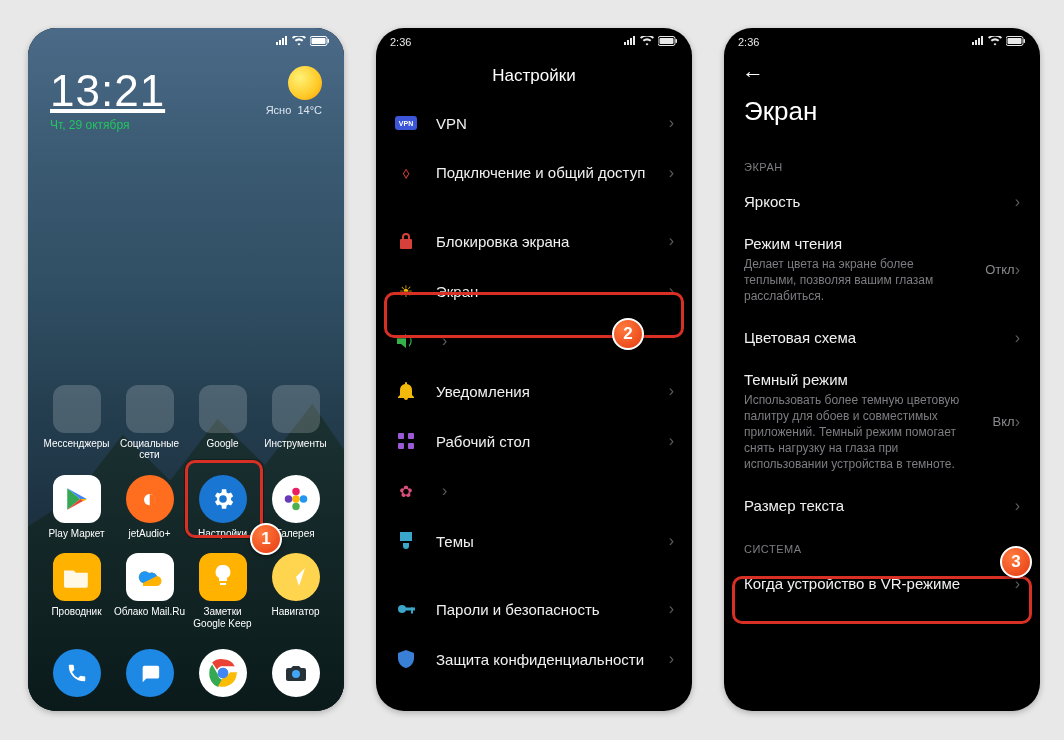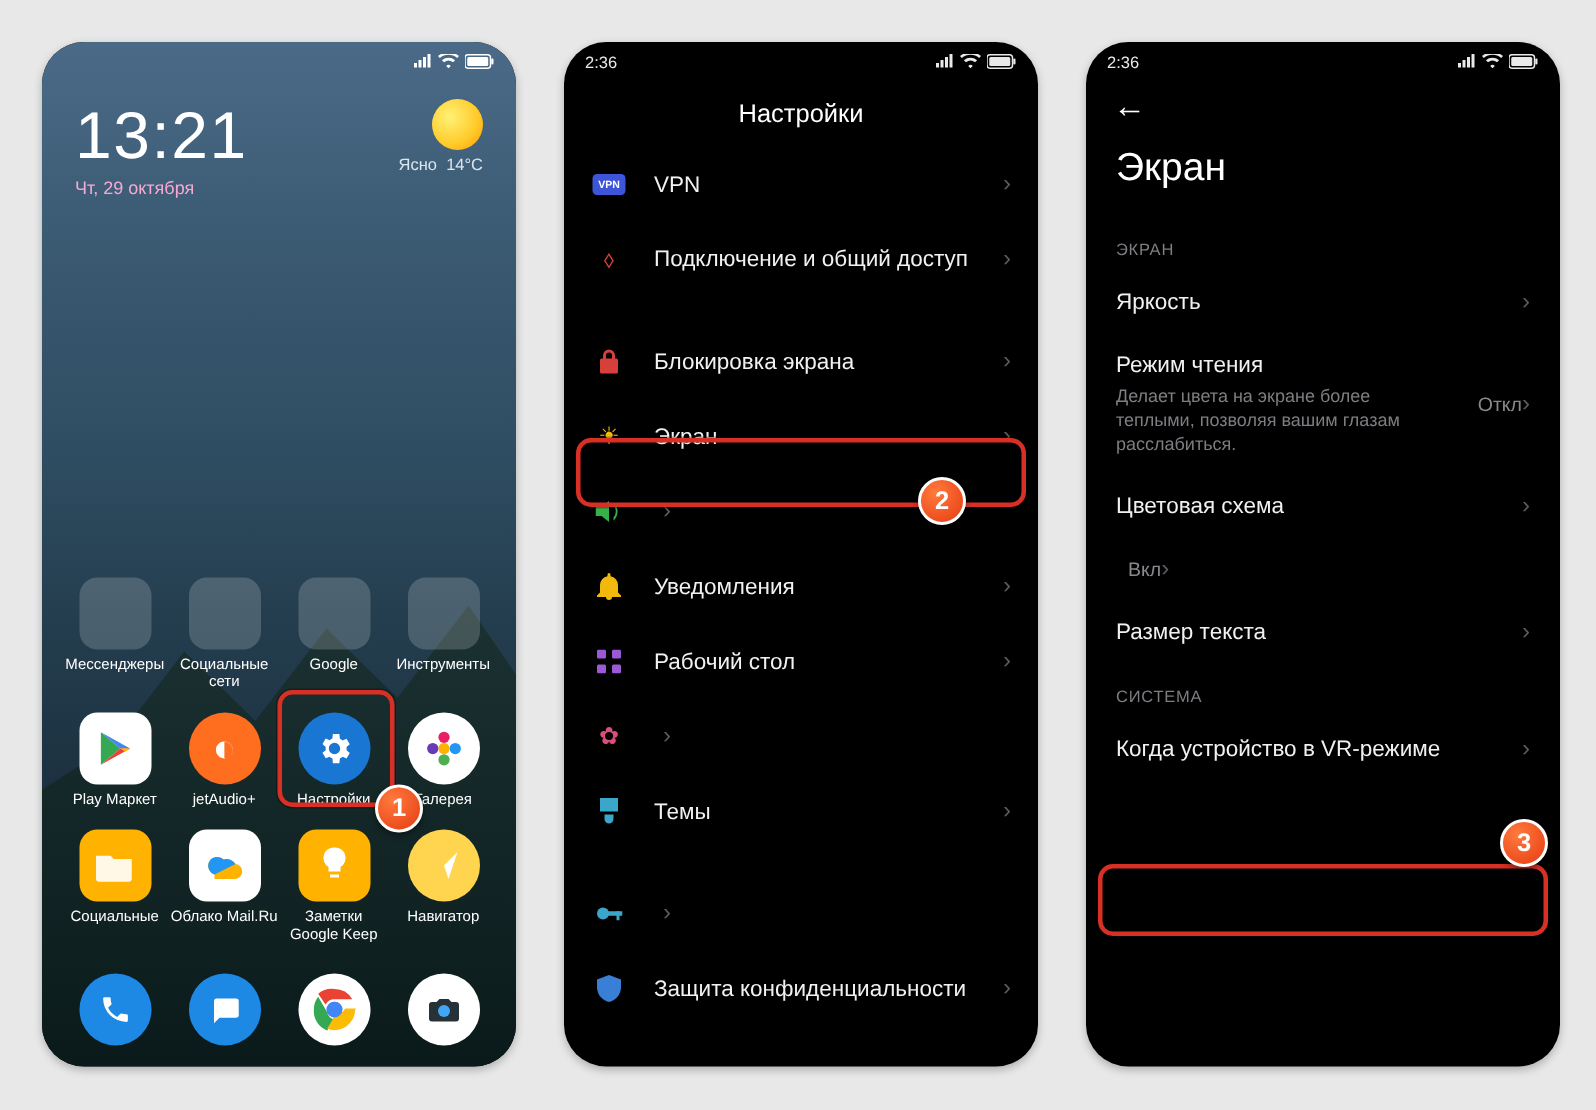--- a/index.html
+++ b/index.html
@@ -41,22 +41,22 @@
   }
   .statusbar {
     height: 24px;
     display:flex; align-items:center; justify-content:flex-end;
     padding: 4px 14px 0;
     font-size: 11px; color:#fff; gap:20px;
   }
   .statusbar .left-time { margin-right:auto; font-weight:500;}
   .sig-icons { display:flex; gap:4px; align-items:center;}
   .clockblock { padding: 14px 22px 0; display:flex; justify-content:space-between; align-items:flex-start;}
-  .clock-time { font-size: 44px; font-weight:300; letter-spacing:1px;}
-  .clock-date { font-size: 12px; color:#f9a8d4; margin-top:2px;}
+  .clock-time { font-size: 44px; font-weight:300; letter-spacing:1px;text-decoration:underline;}
+  .clock-date { font-size: 12px; color:#22c55e; margin-top:2px;}
   .weather { text-align:right; }
   .weather-icon {
     width:34px; height:34px; border-radius:50%;
     background: radial-gradient(circle at 35% 35%, #fff176 0%, #ffca28 60%, #ff9800 100%);
     margin-left:auto;
   }
   .weather-txt { font-size:11px; color:#dde6ee; margin-top:4px;}
   .app-grid {
     margin-top:auto;
     padding: 0 12px 10px;
@@ -272,21 +272,21 @@
         </div>
         <span>Галерея</span>
       </div>
 
       <div class="app">
         <div class="ico" style="background:#ffb300">
             <svg width="26" height="22" viewBox="0 0 24 20" fill="#fff">
               <path d="M2 4h7l2 2h11v12a2 2 0 01-2 2H2a2 2 0 01-2-2V4z" fill="#fff" opacity="0.9"></path>
             </svg>
           </div>
-        <span>Социальные</span>
+        <span>Проводник</span>
       </div>
       <div class="app">
         <div class="ico" style="background:#fff">
             <svg width="30" height="20" viewBox="0 0 30 20">
               <path d="M8 16a6 6 0 116-10 7 7 0 018 3 5 5 0 01-1 10H8z" fill="#ffb300"></path>
               <path d="M8 16a6 6 0 116-10 7 7 0 018 3" fill="#2196f3"></path>
             </svg>
           </div>
         <span>Облако Mail.Ru</span>
       </div>
@@ -439,20 +439,21 @@
     <div style="height:18px"></div>
 
     <div class="row">
       <div class="ricon ic-shield">
           <svg width="18" height="16" viewBox="0 0 18 16" fill="#3aa6c9">
             <circle cx="5" cy="8" r="4"></circle>
             <rect x="8" y="6.5" width="10" height="3"></rect>
             <rect x="14" y="6.5" width="2" height="6"></rect>
           </svg>
         </div>
+      <div class="rtext">Пароли и безопасность</div>
       <div class="chev">›</div>
     </div>
     <div class="row">
       <div class="ricon ic-priv">
           <svg width="16" height="18" viewBox="0 0 16 18" fill="#3a7fd6">
             <path d="M8 0l8 3v5c0 5-3.4 9-8 10C3.4 17 0 13 0 8V3z"></path>
           </svg>
         </div>
       <div class="rtext">Защита конфиденциальности</div>
       <div class="chev">›</div>
@@ -502,20 +503,24 @@
       <div class="pstatus">Откл</div>
       <div class="chev">›</div>
     </div>
 
     <div class="plainrow">
       <div class="ptext">Цветовая схема</div>
       <div class="chev">›</div>
     </div>
 
     <div class="plainrow">
+      <div class="ptext">
+        <div>Темный режим</div>
+        <div class="psub">Использовать более темную цветовую палитру для обоев и совместимых приложений. Темный режим помогает снять нагрузку на глаза при использовании устройства в темноте.</div>
+      </div>
       <div class="pstatus">Вкл</div>
       <div class="chev">›</div>
     </div>
 
 
     <div class="plainrow">
       <div class="ptext">Размер текста</div>
       <div class="chev">›</div>
     </div>
 

